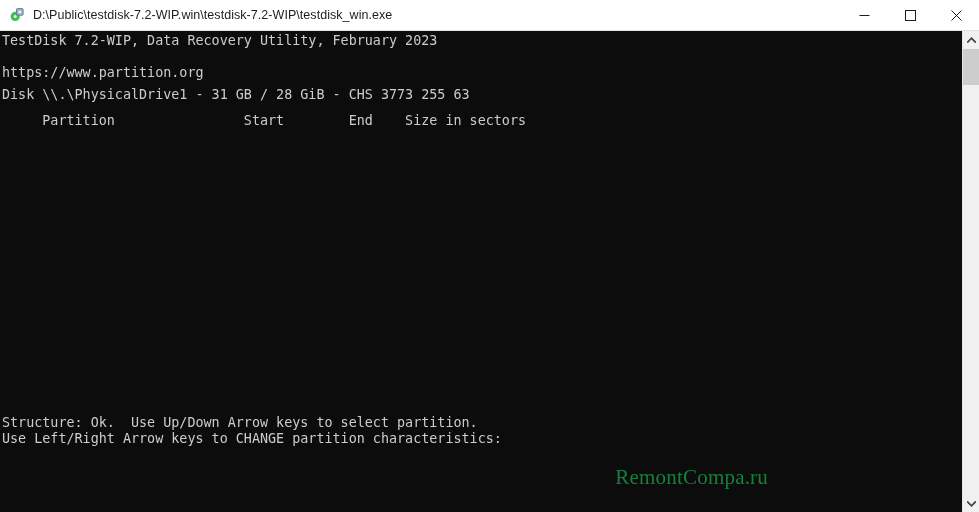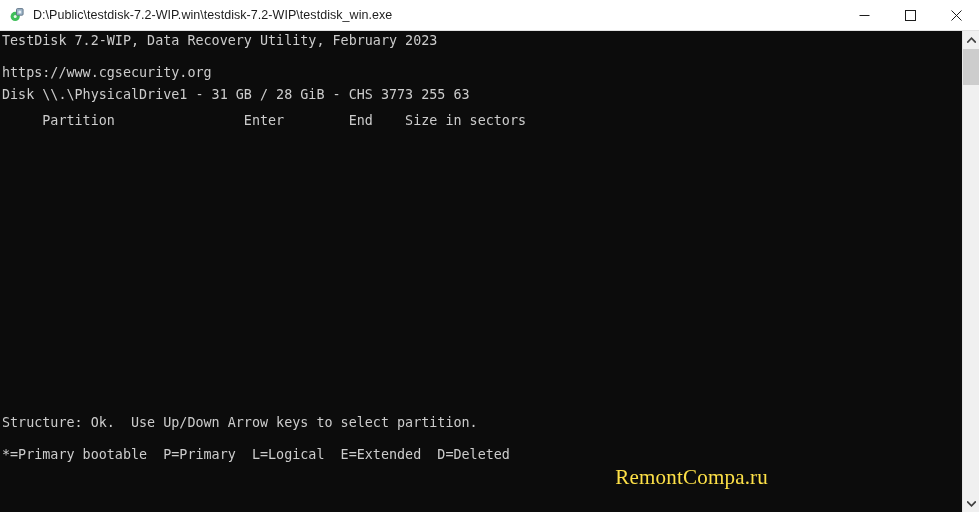--- a/index.html
+++ b/index.html
@@ -107,21 +107,21 @@
     line-height: 17px;
   }
 
   
   #watermark {
     position: absolute;
     right: 20px;
     top: 434px;
     font-family: "Liberation Serif", serif;
     font-size: 21px;
-    color: #fde047;
+    color: #15803d;
     white-space: nowrap;
     letter-spacing: 0.2px;
   }
 
   
   #scrollbar {
     position: absolute;
     top: 31px;
     right: 0;
     width: 17px;
@@ -183,29 +183,29 @@
           <line x1="0.5" y1="0.5" x2="10.5" y2="10.5" stroke="#1d1d1d" stroke-width="1"></line>
           <line x1="10.5" y1="0.5" x2="0.5" y2="10.5" stroke="#1d1d1d" stroke-width="1"></line>
         </svg>
       </button>
     </div>
   </div>
 
   <div id="console">
 
     <div class="con-line" style="top:2px">TestDisk 7.2-WIP, Data Recovery Utility, February 2023</div>
-    <div class="con-line" style="top:34px">https://www.cgsecurity.org</div>
+    <div class="con-line" style="top:34px">https://www.partition.org</div>
 
     <div class="con-line" style="top:56px">Disk \\.\PhysicalDrive1 - 31 GB / 28 GiB - CHS 3773 255 63</div>
 
-    <div class="con-line" style="top:82px">     Partition                Enter        End    Size in sectors</div>
+    <div class="con-line" style="top:82px">     Partition                Start        End    Size in sectors</div>
 
 
     <div class="con-line" style="top:384px">Structure: Ok.  Use Up/Down Arrow keys to select partition.</div>
-    <div class="con-line" style="top:416px">*=Primary bootable  P=Primary  L=Logical  E=Extended  D=Deleted</div>
+    <div class="con-line" style="top:400px">Use Left/Right Arrow keys to CHANGE partition characteristics:</div>
 
     <div id="watermark">RemontCompa.ru</div>
   </div>
 
   <div id="scrollbar">
     <div class="sb-arrow" id="sb-up">
       <svg width="9" height="6" viewBox="0 0 9 6">
         <path d="M0.8 5 L4.5 1.2 L8.2 5" fill="none" stroke="#404040" stroke-width="1.7" stroke-linecap="square"></path>
       </svg>
     </div>

